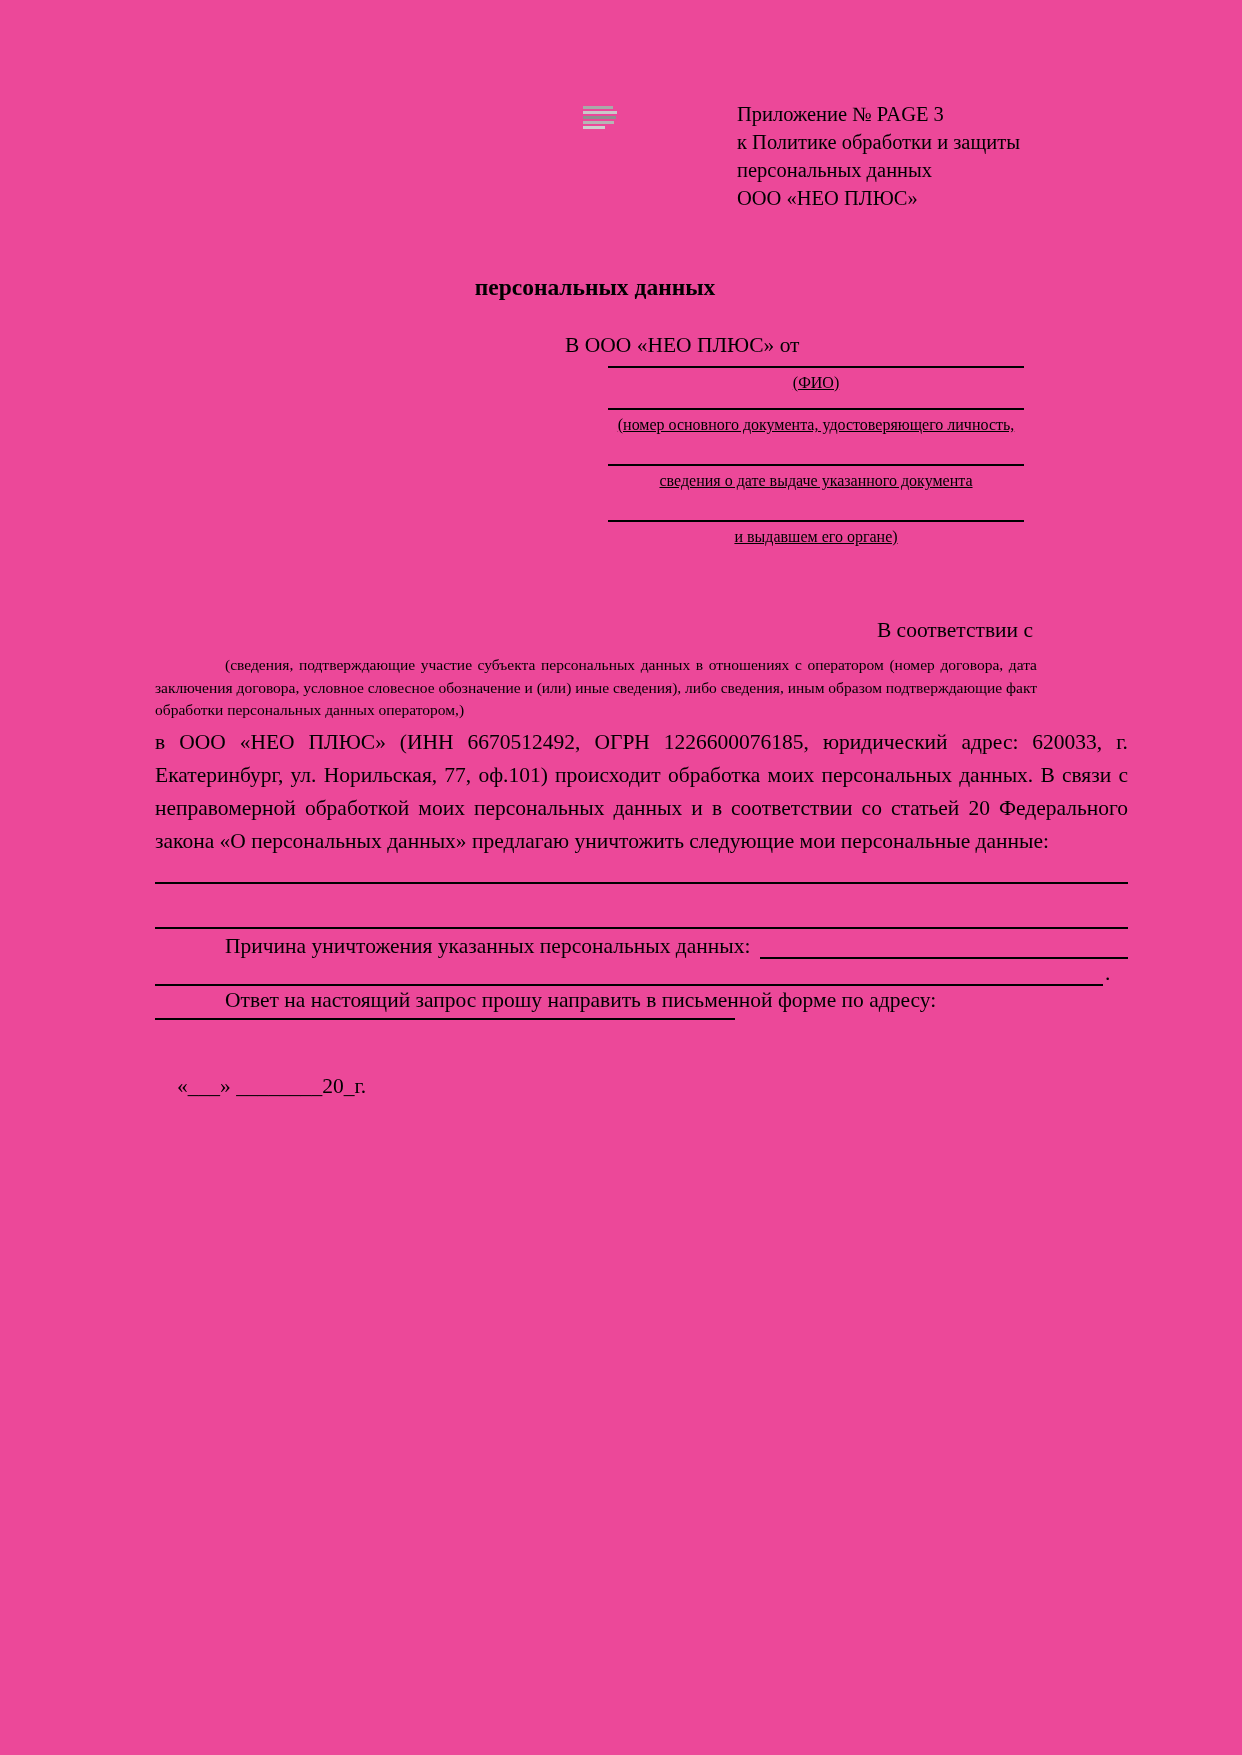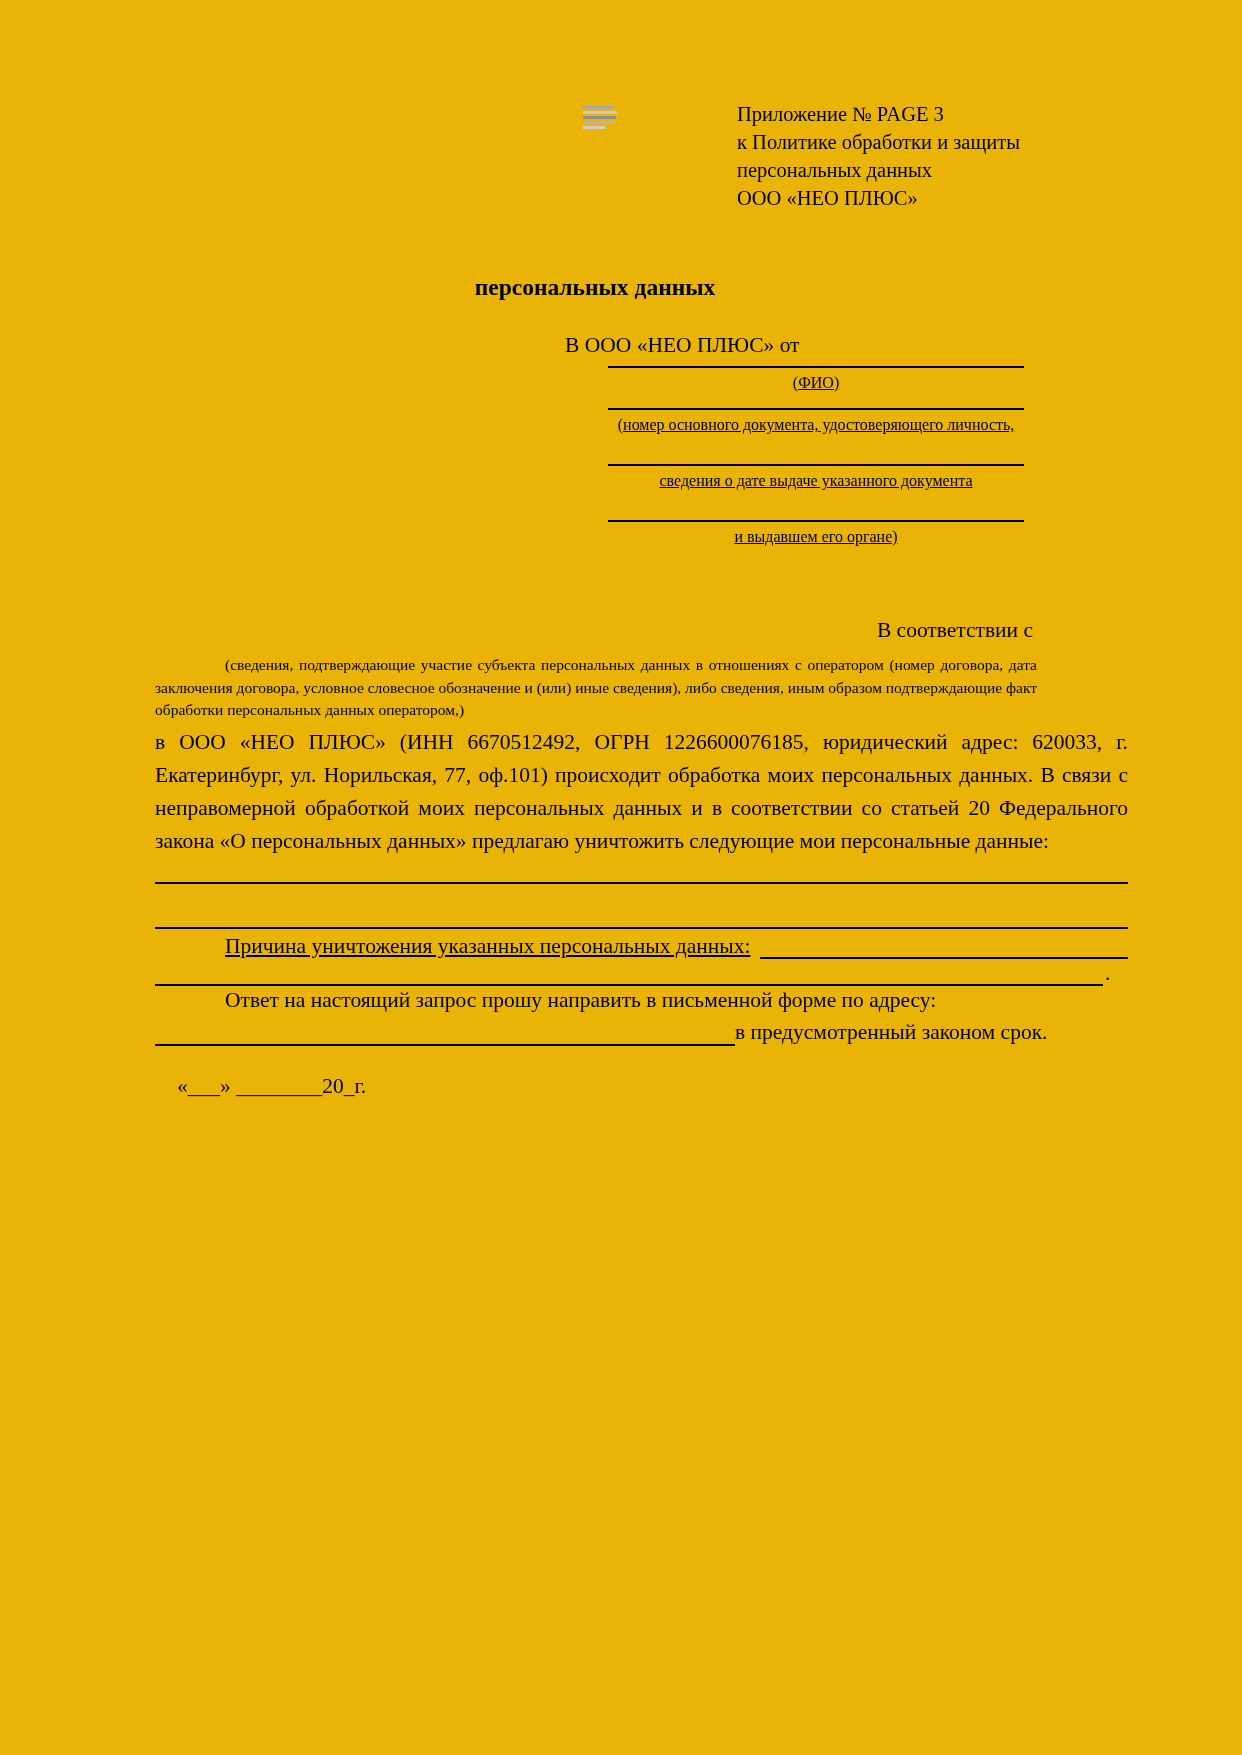--- a/index.html
+++ b/index.html
@@ -1,21 +1,21 @@
 <!DOCTYPE html>
 <html><head>
 <meta charset="utf-8">
 <style>
   html, body { margin: 0; padding: 0; background: #e8e8e8; }
   .page {
     position: relative;
     width: 1242px;
     height: 1755px;
     margin: 0 auto;
-    background: #eab308;
+    background: #ec4899;
     font-family: "Liberation Serif", "DejaVu Serif", serif;
     color: #000;
     overflow: hidden;
   }
 
   
   .appendix {
     position: absolute;
     left: 737px;
     top: 100px;
@@ -124,21 +124,21 @@
   .reason-row {
     position: absolute;
     left: 155px;
     top: 933px;
     width: 973px;
     display: flex;
     align-items: flex-end;
     font-size: 21.5px;
     line-height: 26px;
   }
-  .reason-row .label { margin-left: 70px; white-space: nowrap; text-decoration: underline; }
+  .reason-row .label { margin-left: 70px; white-space: nowrap; }
   .reason-row .uline { flex: 1; border-bottom: 2.5px solid #000; margin-left: 10px; }
 
   .reason-cont {
     position: absolute;
     left: 155px;
     top: 960px;
     width: 973px;
     display: flex;
     align-items: flex-end;
     font-size: 21.5px;
@@ -245,20 +245,19 @@
 
   <div class="reason-cont">
     <span class="uline"></span>
     <span class="dot">.</span>
   </div>
 
   <div class="response-1">Ответ на настоящий запрос прошу направить в письменной форме по адресу:</div>
 
   <div class="response-2">
     <span class="uline"></span>
-    <span class="tail">в предусмотренный законом срок.</span>
   </div>
 
   <div class="footer-row">
     <span class="date">«___» ________20_г.</span>
   </div>
 
 </div>
 
 </body></html>

